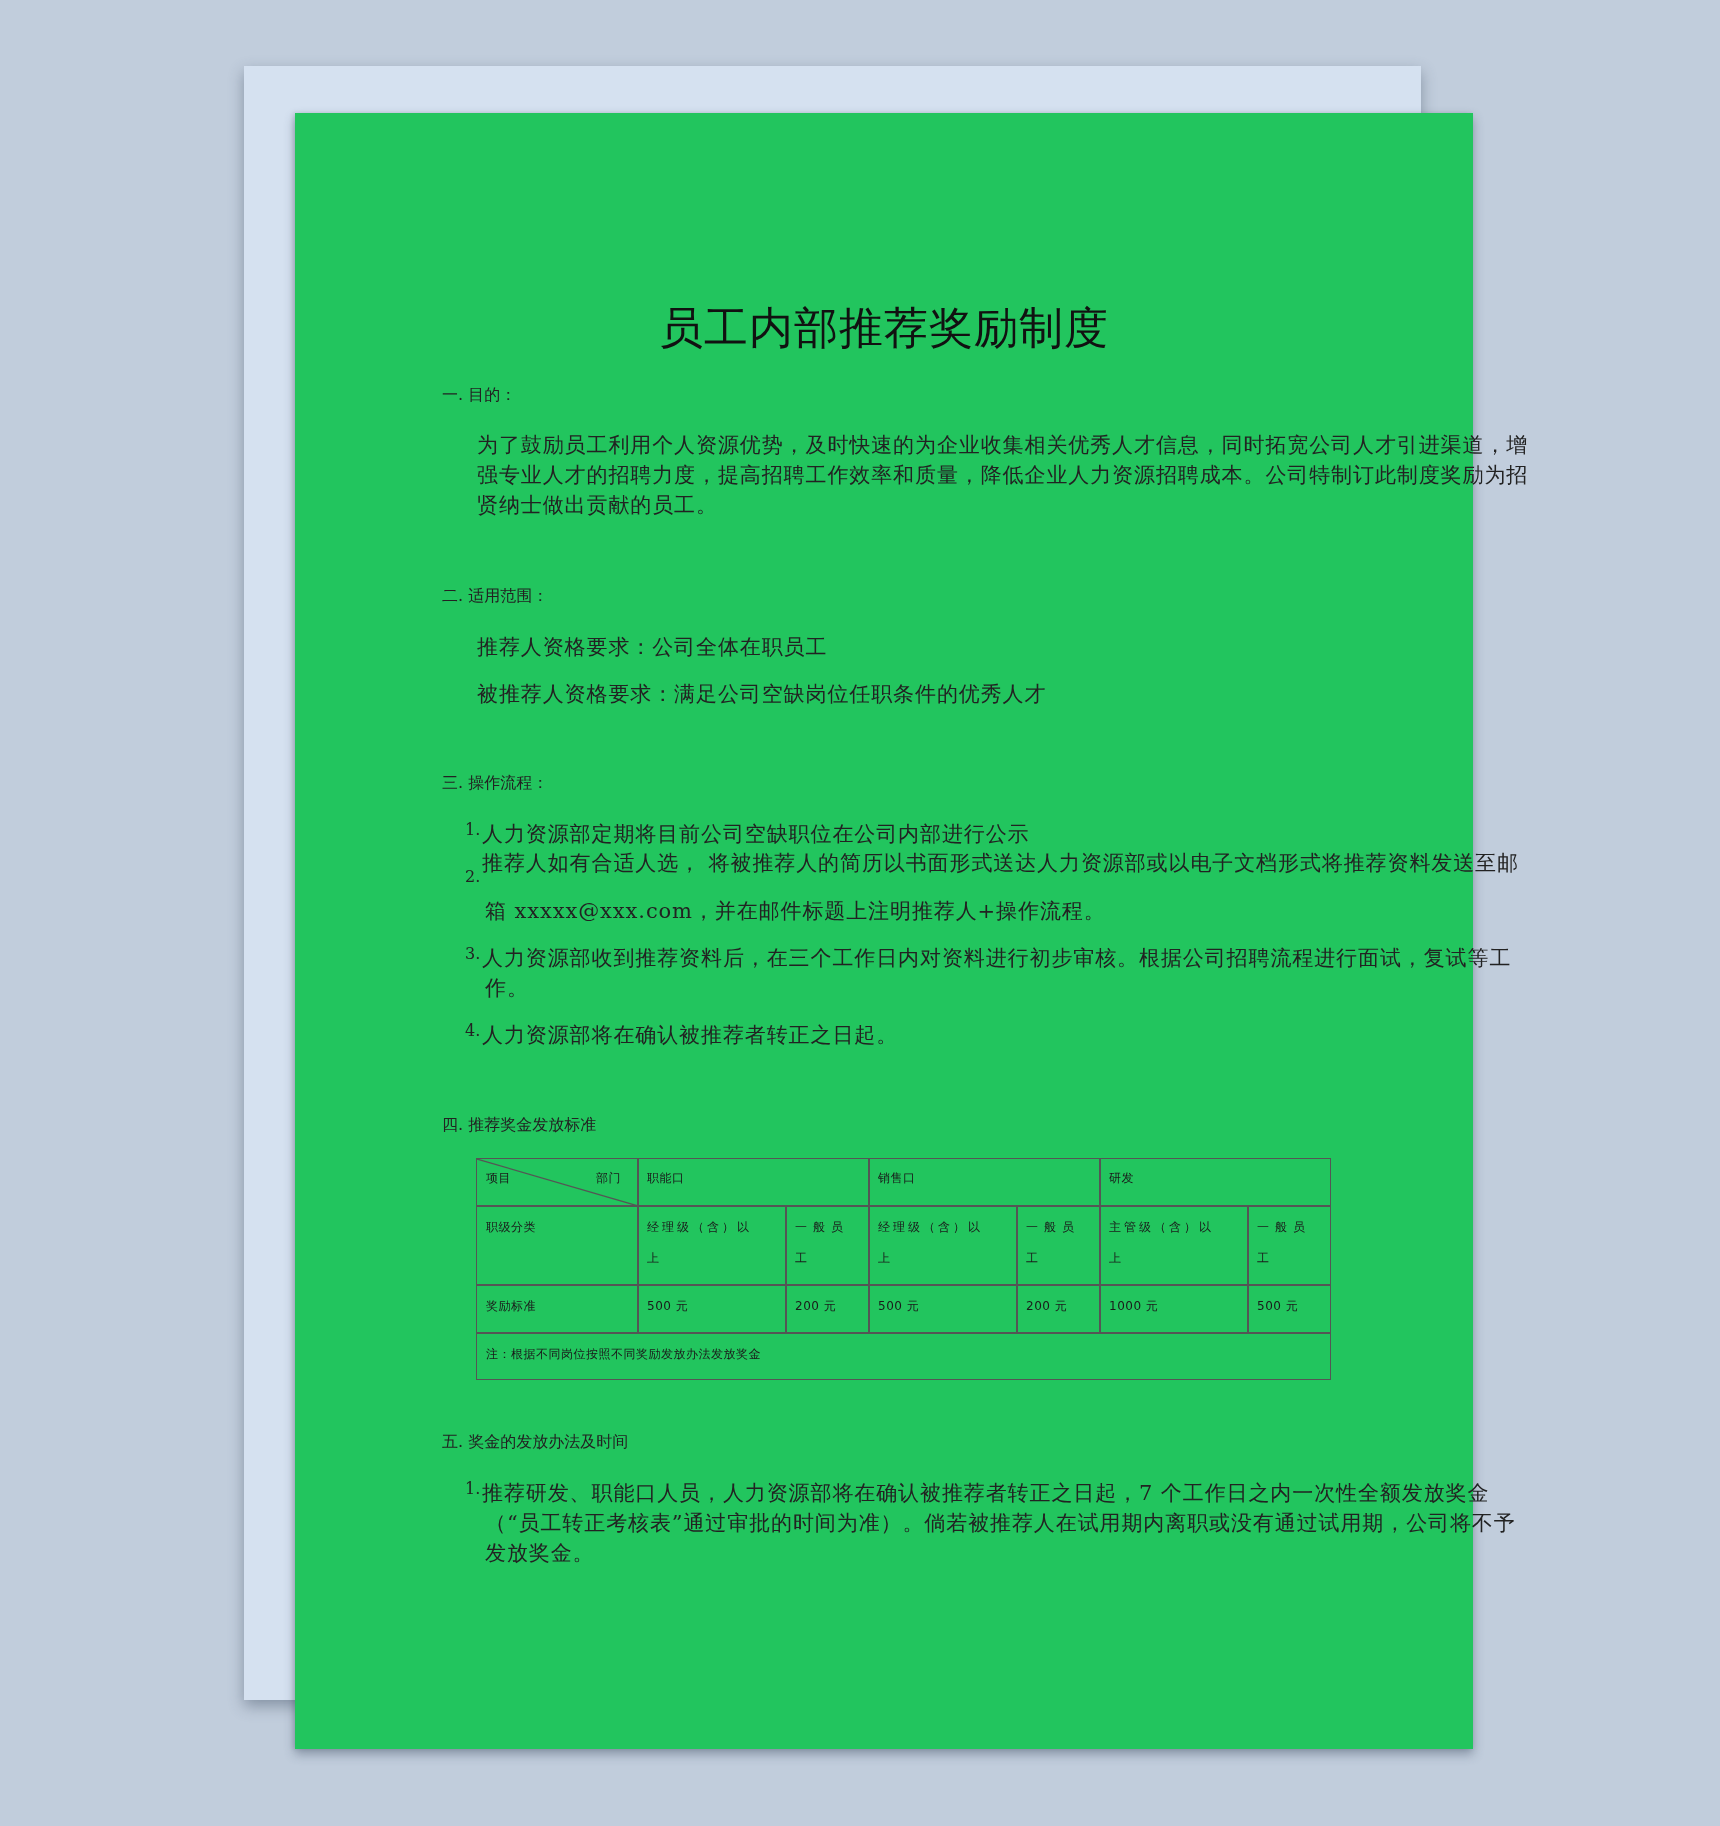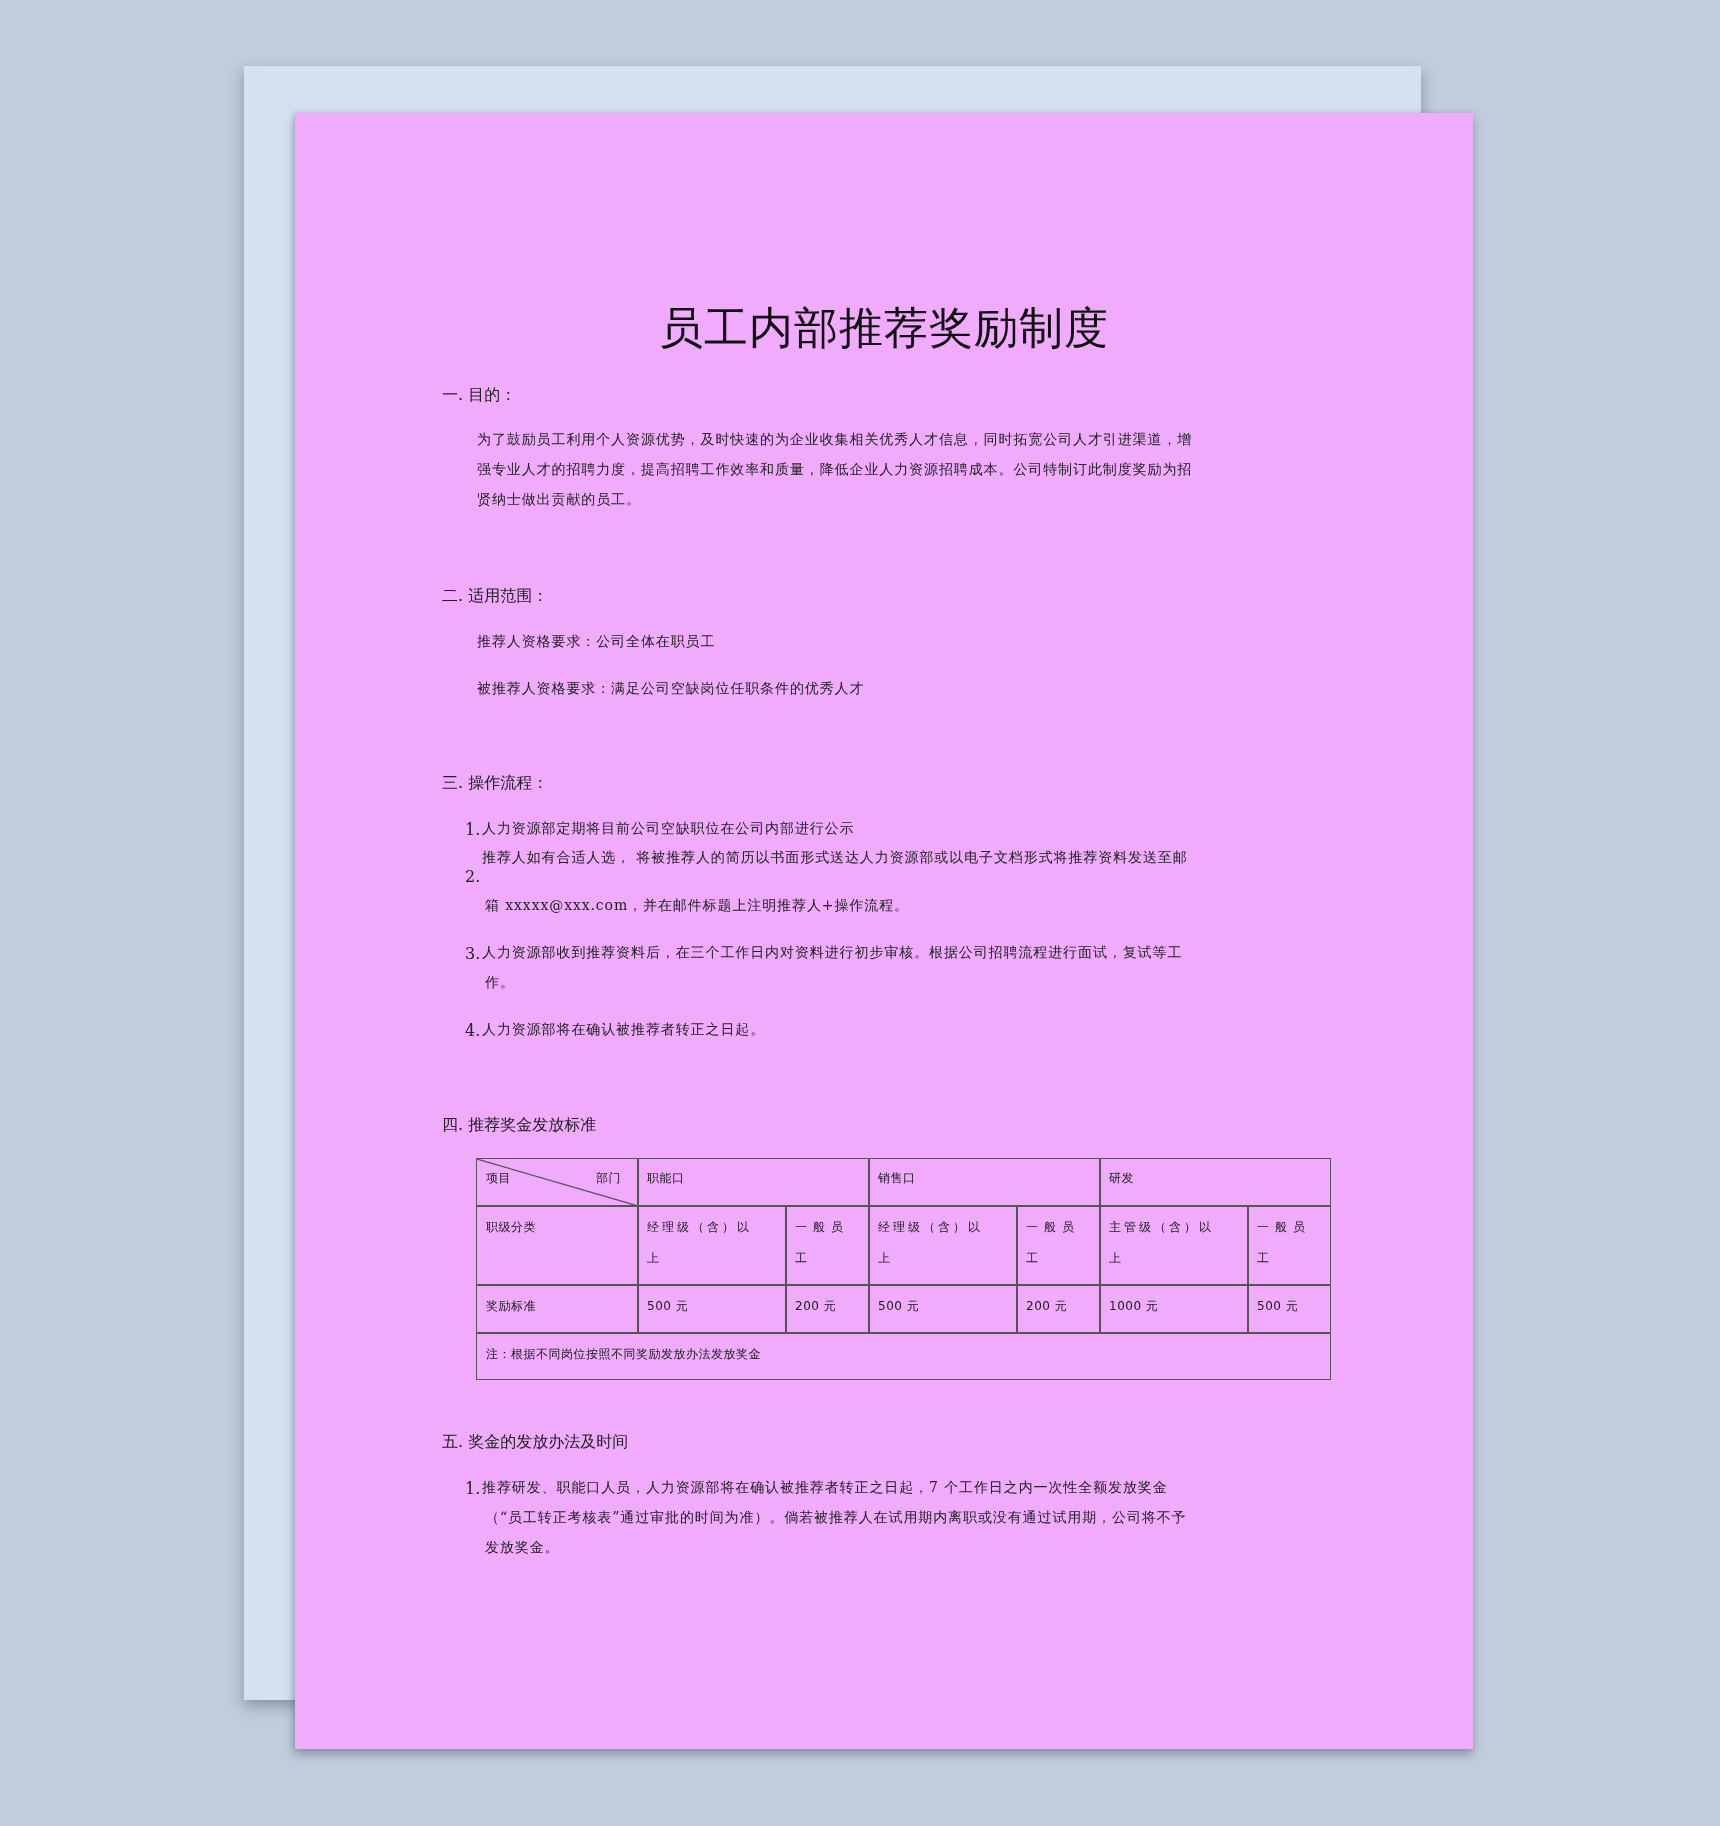--- a/index.html
+++ b/index.html
@@ -23,40 +23,40 @@
       height: 1634px;
       background: #d5e1f0;
       box-shadow: 0 6px 14px rgba(60, 75, 95, 0.45);
     }
     .front-page {
       position: absolute;
       left: 295px;
       top: 113px;
       width: 1178px;
       height: 1636px;
-      background: #f0abfc;
+      background: #22c55e;
       box-shadow: 0 5px 10px rgba(60, 75, 95, 0.45), -2px 0 4px rgba(60,75,95,0.15);
     }
     .abs { position: absolute; white-space: nowrap; }
     .title {
       left: 0;
       width: 1178px;
       top: 186px;
       text-align: center;
       font-size: 44px;
       letter-spacing: 1px;
       font-family: "Liberation Serif", "DejaVu Serif", serif;
       color: #111;
     }
     .h {
       font-size: 16px;
       color: #222;
     }
     .p {
-      font-size: 14px;
+      font-size: 21px;
       color: #222;
       letter-spacing: 0.9px;
     }
     .num {
       font-size: 16px;
       color: #222;
     }
     
     .tbl {
       position: absolute;

